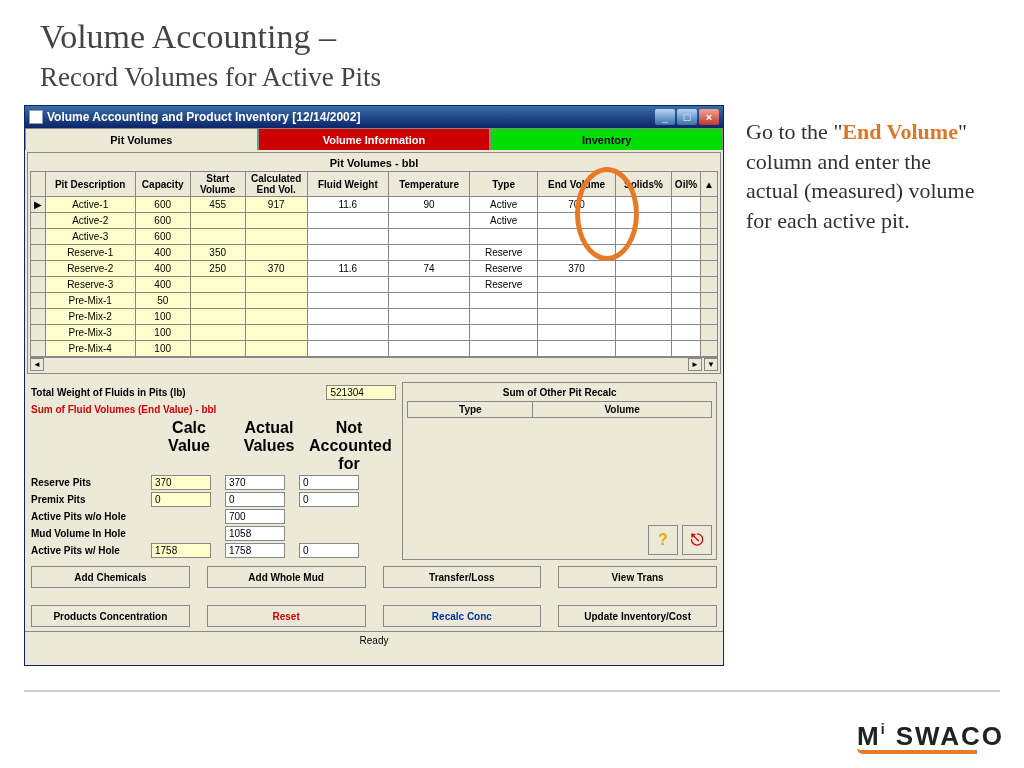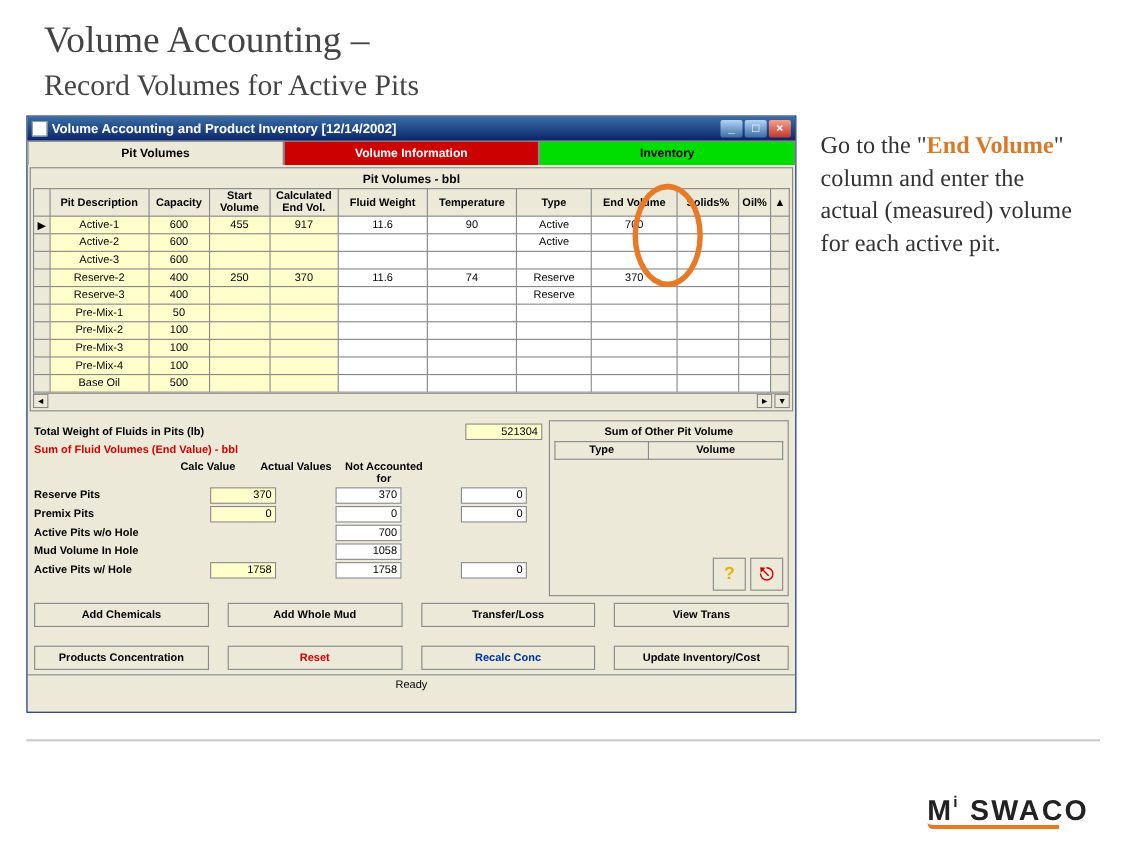--- a/index.html
+++ b/index.html
@@ -133,27 +133,27 @@
     position: absolute;
     border: 5px solid #e77a27;
     border-radius: 50%;
     pointer-events: none;
   }
   .lower { display:flex; gap:6px; padding:6px 6px 2px 6px; }
   .lower-left { flex: 1.2; }
   .lower-right { flex: 1; border:1px solid #888; padding:4px; font-size:10px; position:relative; background:#ece9d8; min-height:160px; }
   .field-row { display:flex; align-items:center; margin: 3px 0; font-size: 10px; font-weight:bold; }
   .field-row .lbl { flex: 1; }
-  .valbox { width: 60px; height: 15px; border:1px solid #888; background:#ffffcc; text-align:right; padding: 0 3px; font-weight:normal; display:inline-block; line-height:14px; }
+  .valbox { width: 60px; height: 15px; border:1px solid #888; background:#ffffcc; padding: 0 3px; font-weight:normal; display:inline-block; line-height:14px; }
   .valbox.white { background:#fff; }
   .section-title { color: #cc0000; font-weight:bold; font-size:10px; margin:4px 0; }
   .sum-table th { font-size:10px; height:18px; }
-  .col-hdr { display:flex; font-size:10px; font-weight:bold; margin-bottom:2px; padding-left: 118px; }
+  .col-hdr { display:flex; font-size:16px; font-weight:bold; margin-bottom:2px; padding-left: 118px; }
   .col-hdr div { width: 80px; text-align:center; }
-  .sum-row { display:flex; align-items:center; font-size:10px; font-weight:bold; margin:2px 0;gap:40px; }
+  .sum-row { display:flex; align-items:center; font-size:10px; font-weight:bold; margin:2px 0; }
   .sum-row .srl { width: 120px; }
   .sum-row .valbox { margin-right: 14px; }
   .icon-btns { position:absolute; right:4px; bottom:4px; display:flex; gap:4px;}
   .icon-btn { width:30px; height:30px; border:1px solid #888; background:#ece9d8; display:flex; align-items:center; justify-content:center; font-size:16px; cursor:pointer; }
   .button-grid {
     display: grid;
     grid-template-columns: repeat(4, 1fr);
     gap: 17px;
     padding: 4px 6px;
   }
@@ -170,21 +170,21 @@
   .statusbar {
     height: 34px;
     border-top: 1px solid #888;
     text-align: center;
     font-size: 10px;
     line-height: 18px;
   }
   hr.slide-rule { margin: 24px 24px 0 24px; border:none; border-top:2px solid #ccc; }
   .logo {
     position:absolute;
-    right: 34px;
+    right: 20px;
     bottom: 14px;
     font-family: Arial, sans-serif;
     font-size: 26px;
     font-weight: 900;
     letter-spacing: 2px;
     color:#222;
     margin-top:28px;
   }
   .logo .swoosh { color:#e77a27; display:block; height:6px; border-bottom:4px solid #e77a27; border-radius: 0 0 0 40px; margin-top:-4px; width:120px; }
   .logo .tiny { font-size:14px; vertical-align: top; }
@@ -269,20 +269,34 @@
                 <td class="num"></td>
                 <td class="num"></td>
                 <td class="txt"></td>
                 <td class="num"></td>
                 <td></td>
                 <td></td>
                 <td class="rowhdr"></td>
               </tr>
               <tr>
                 <td class="rowhdr"></td>
+                <td class="desc">Reserve-1</td>
+                <td class="cap">400</td>
+                <td class="startv">350</td>
+                <td class="calcv"></td>
+                <td class="num"></td>
+                <td class="num"></td>
+                <td class="txt">Reserve</td>
+                <td class="num"></td>
+                <td></td>
+                <td></td>
+                <td class="rowhdr"></td>
+              </tr>
+              <tr>
+                <td class="rowhdr"></td>
                 <td class="desc">Reserve-2</td>
                 <td class="cap">400</td>
                 <td class="startv">250</td>
                 <td class="calcv">370</td>
                 <td class="num">11.6</td>
                 <td class="num">74</td>
                 <td class="txt">Reserve</td>
                 <td class="num">370</td>
                 <td></td>
                 <td></td>
@@ -351,34 +365,20 @@
                 <td class="startv"></td>
                 <td class="calcv"></td>
                 <td class="num"></td>
                 <td class="num"></td>
                 <td class="txt"></td>
                 <td class="num"></td>
                 <td></td>
                 <td></td>
                 <td class="rowhdr"></td>
               </tr>
-              <tr>
-                <td class="rowhdr"></td>
-                <td class="desc">Base Oil</td>
-                <td class="cap">500</td>
-                <td class="startv"></td>
-                <td class="calcv"></td>
-                <td class="num"></td>
-                <td class="num"></td>
-                <td class="txt"></td>
-                <td class="num"></td>
-                <td></td>
-                <td></td>
-                <td class="rowhdr"></td>
-              </tr>
             </tbody>
         </table>
         <div class="scrollbar-h">
           <div class="sb-btn">◄</div>
           <div style="flex:1;"></div>
           <div class="sb-btn">►</div>
           <div class="sb-btn" style="margin-left:2px;">▼</div>
         </div>
         <div class="circle-annot" style="left:545px; top:-4px; width:64px; height:94px;"></div>
       </div>
@@ -419,21 +419,21 @@
           <span class="valbox white">1058</span>
         </div>
         <div class="sum-row">
           <span class="srl">Active Pits w/ Hole</span>
           <span class="valbox">1758</span>
           <span class="valbox white">1758</span>
           <span class="valbox white">0</span>
         </div>
       </div>
       <div class="lower-right">
-        <div style="text-align:center;font-weight:bold;">Sum of Other Pit Volume</div>
+        <div style="text-align:center;font-weight:bold;">Sum of Other Pit Recalc</div>
         <table class="grid-table sum-table" style="margin-top:3px;">
           <tbody>
               <tr>
             <th>Type</th>
             <th>Volume</th>
           </tr>
         </tbody>
           </table>
         <div class="icon-btns">
           <div class="icon-btn">

